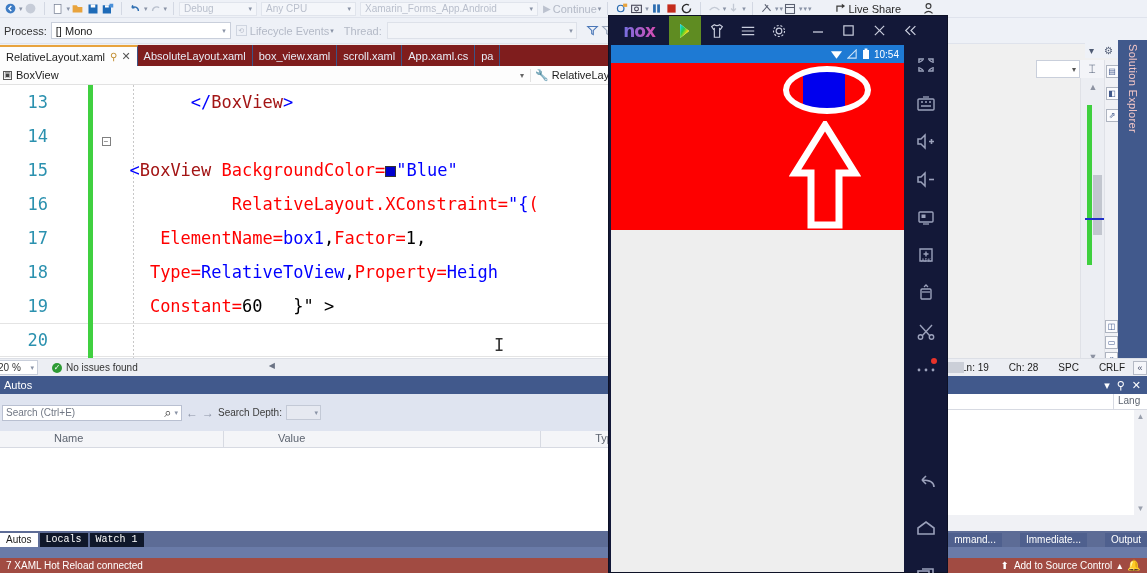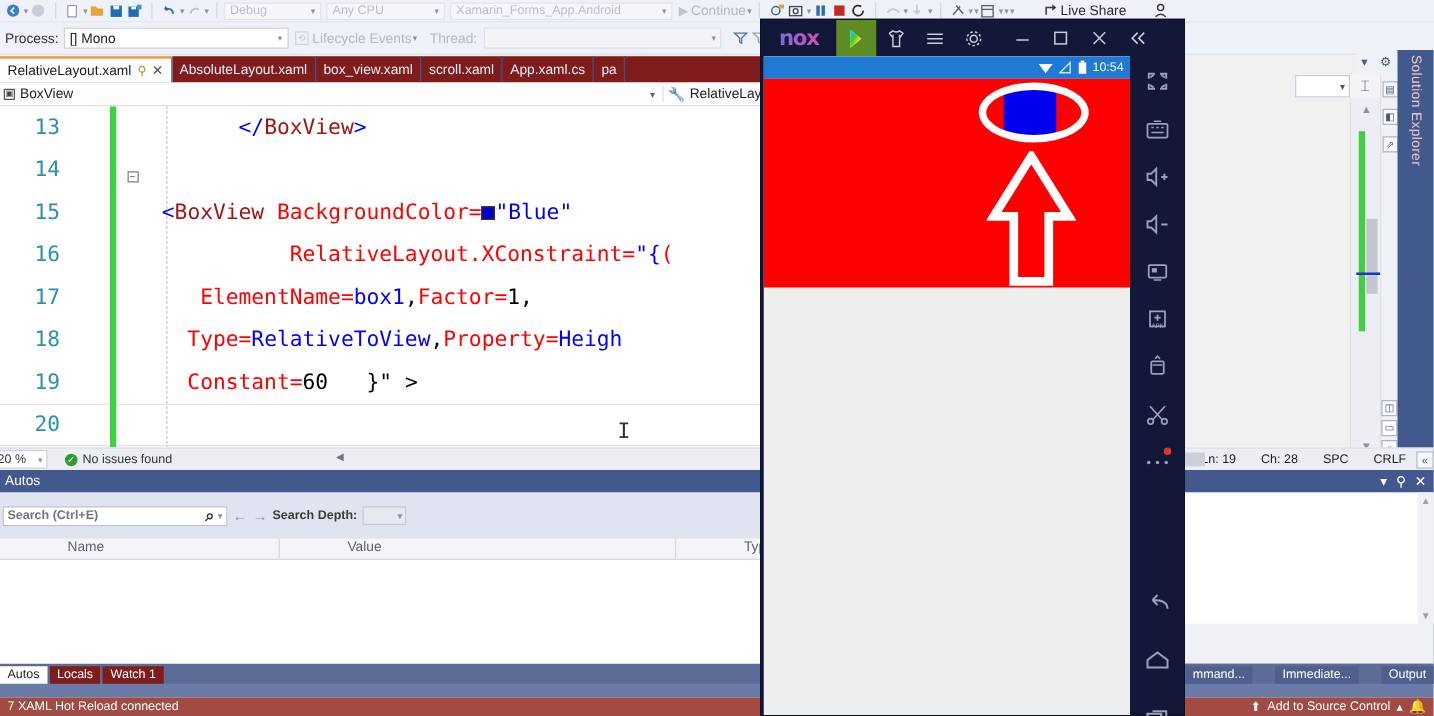--- a/index.html
+++ b/index.html
@@ -114,39 +114,39 @@
     margin-right:8px; }
   .collapse-btn { width:14px; height:14px; border:1px solid #b6bbc6; background:#f5f6fa;
     color:#49506a; font-size:9px; display:flex; align-items:center; justify-content:center; }
 
   
   .autos { position:absolute; left:0; top:376px; width:620px; height:155px;
     background:#f0f1f5; }
   .panel-hdr { height:18px; background:#41598c; color:#fff; font-size:11px;
     display:flex; align-items:center; padding-left:4px; }
   .autos-search { height:37px; background:#dfe4f0; display:flex; align-items:center;
-    padding:0 2px; gap:4px;font-weight:bold; }
+    padding:0 2px; gap:4px; }
   .srch-inp { width:180px; height:16px; background:#fff; border:1px solid #b9c0d1;
     display:flex; align-items:center; justify-content:space-between; padding:0 3px;
     font-size:10px; color:#707784; }
   .nav-arrow { color:#8d94a6; font-size:12px; }
   .depth-lbl { font-size:10px; color:#3b3b3b; }
   .depth-combo { width:35px; height:15px; background:#e6e9f1; border:1px solid #c3c9d6;
     font-size:8px; color:#98a0b0; display:flex; align-items:center; justify-content:flex-end;
     padding-right:2px; }
   .grid-hdr { height:17px; background:#f4f5f8; border-bottom:1px solid #d7dae2;
     display:flex; font-size:11px; color:#5d6470; }
   .gh { padding:1px 0 0 6px; border-right:1px solid #d7dae2;margin-left:48px; }
   .grid-body { background:#fff; height:96px; }
 
   .autos-tabs { position:absolute; left:0; top:531px; width:620px; height:16px;
     background:#5d6c96; display:flex; align-items:flex-end; font-size:10px; }
   .atab { padding:1px 6px 2px; color:#fff; margin-right:2px; }
   .atab.active { background:#fff; color:#1c1c1c; }
-  .atab.inact { background:#7f1d1d; }
+  .atab.inact { background:#0f172a;font-family:Liberation Mono, monospace; }
 
   
   .rpanel { position:absolute; left:930px; top:376px; width:217px; height:155px;
     background:#f0f1f5; }
   .rpanel-hdr { height:18px; background:#41598c; color:#fff; display:flex;
     align-items:center; justify-content:flex-end; gap:7px; padding-right:6px; font-size:11px; }
   .rpanel-grid { height:16px; background:#fff; border-bottom:1px solid #d7dae2;
     display:flex; font-size:10px; color:#5d6470; }
   .rp-lang { margin-left:auto; border-left:1px solid #d7dae2; padding:1px 2px 0 4px;
     width:34px; }
@@ -581,20 +581,23 @@
     <div class="atab inact">Locals</div>
     <div class="atab inact">Watch 1</div>
   </div>
 
   <div class="rpanel">
     <div class="rpanel-hdr">
       <span>▾</span>
       <span>⚲</span>
       <span>✕</span>
     </div>
+    <div class="rpanel-grid">
+      <div class="rp-lang">Lang</div>
+    </div>
     <div class="rpanel-body">
       <div class="rp-scroll">
         <span>▲</span>
         <span>▼</span>
       </div>
     </div>
   </div>
   <div class="rtabs">
     <div class="rtab">mmand...</div>
     <div class="rtab">Immediate...</div>

